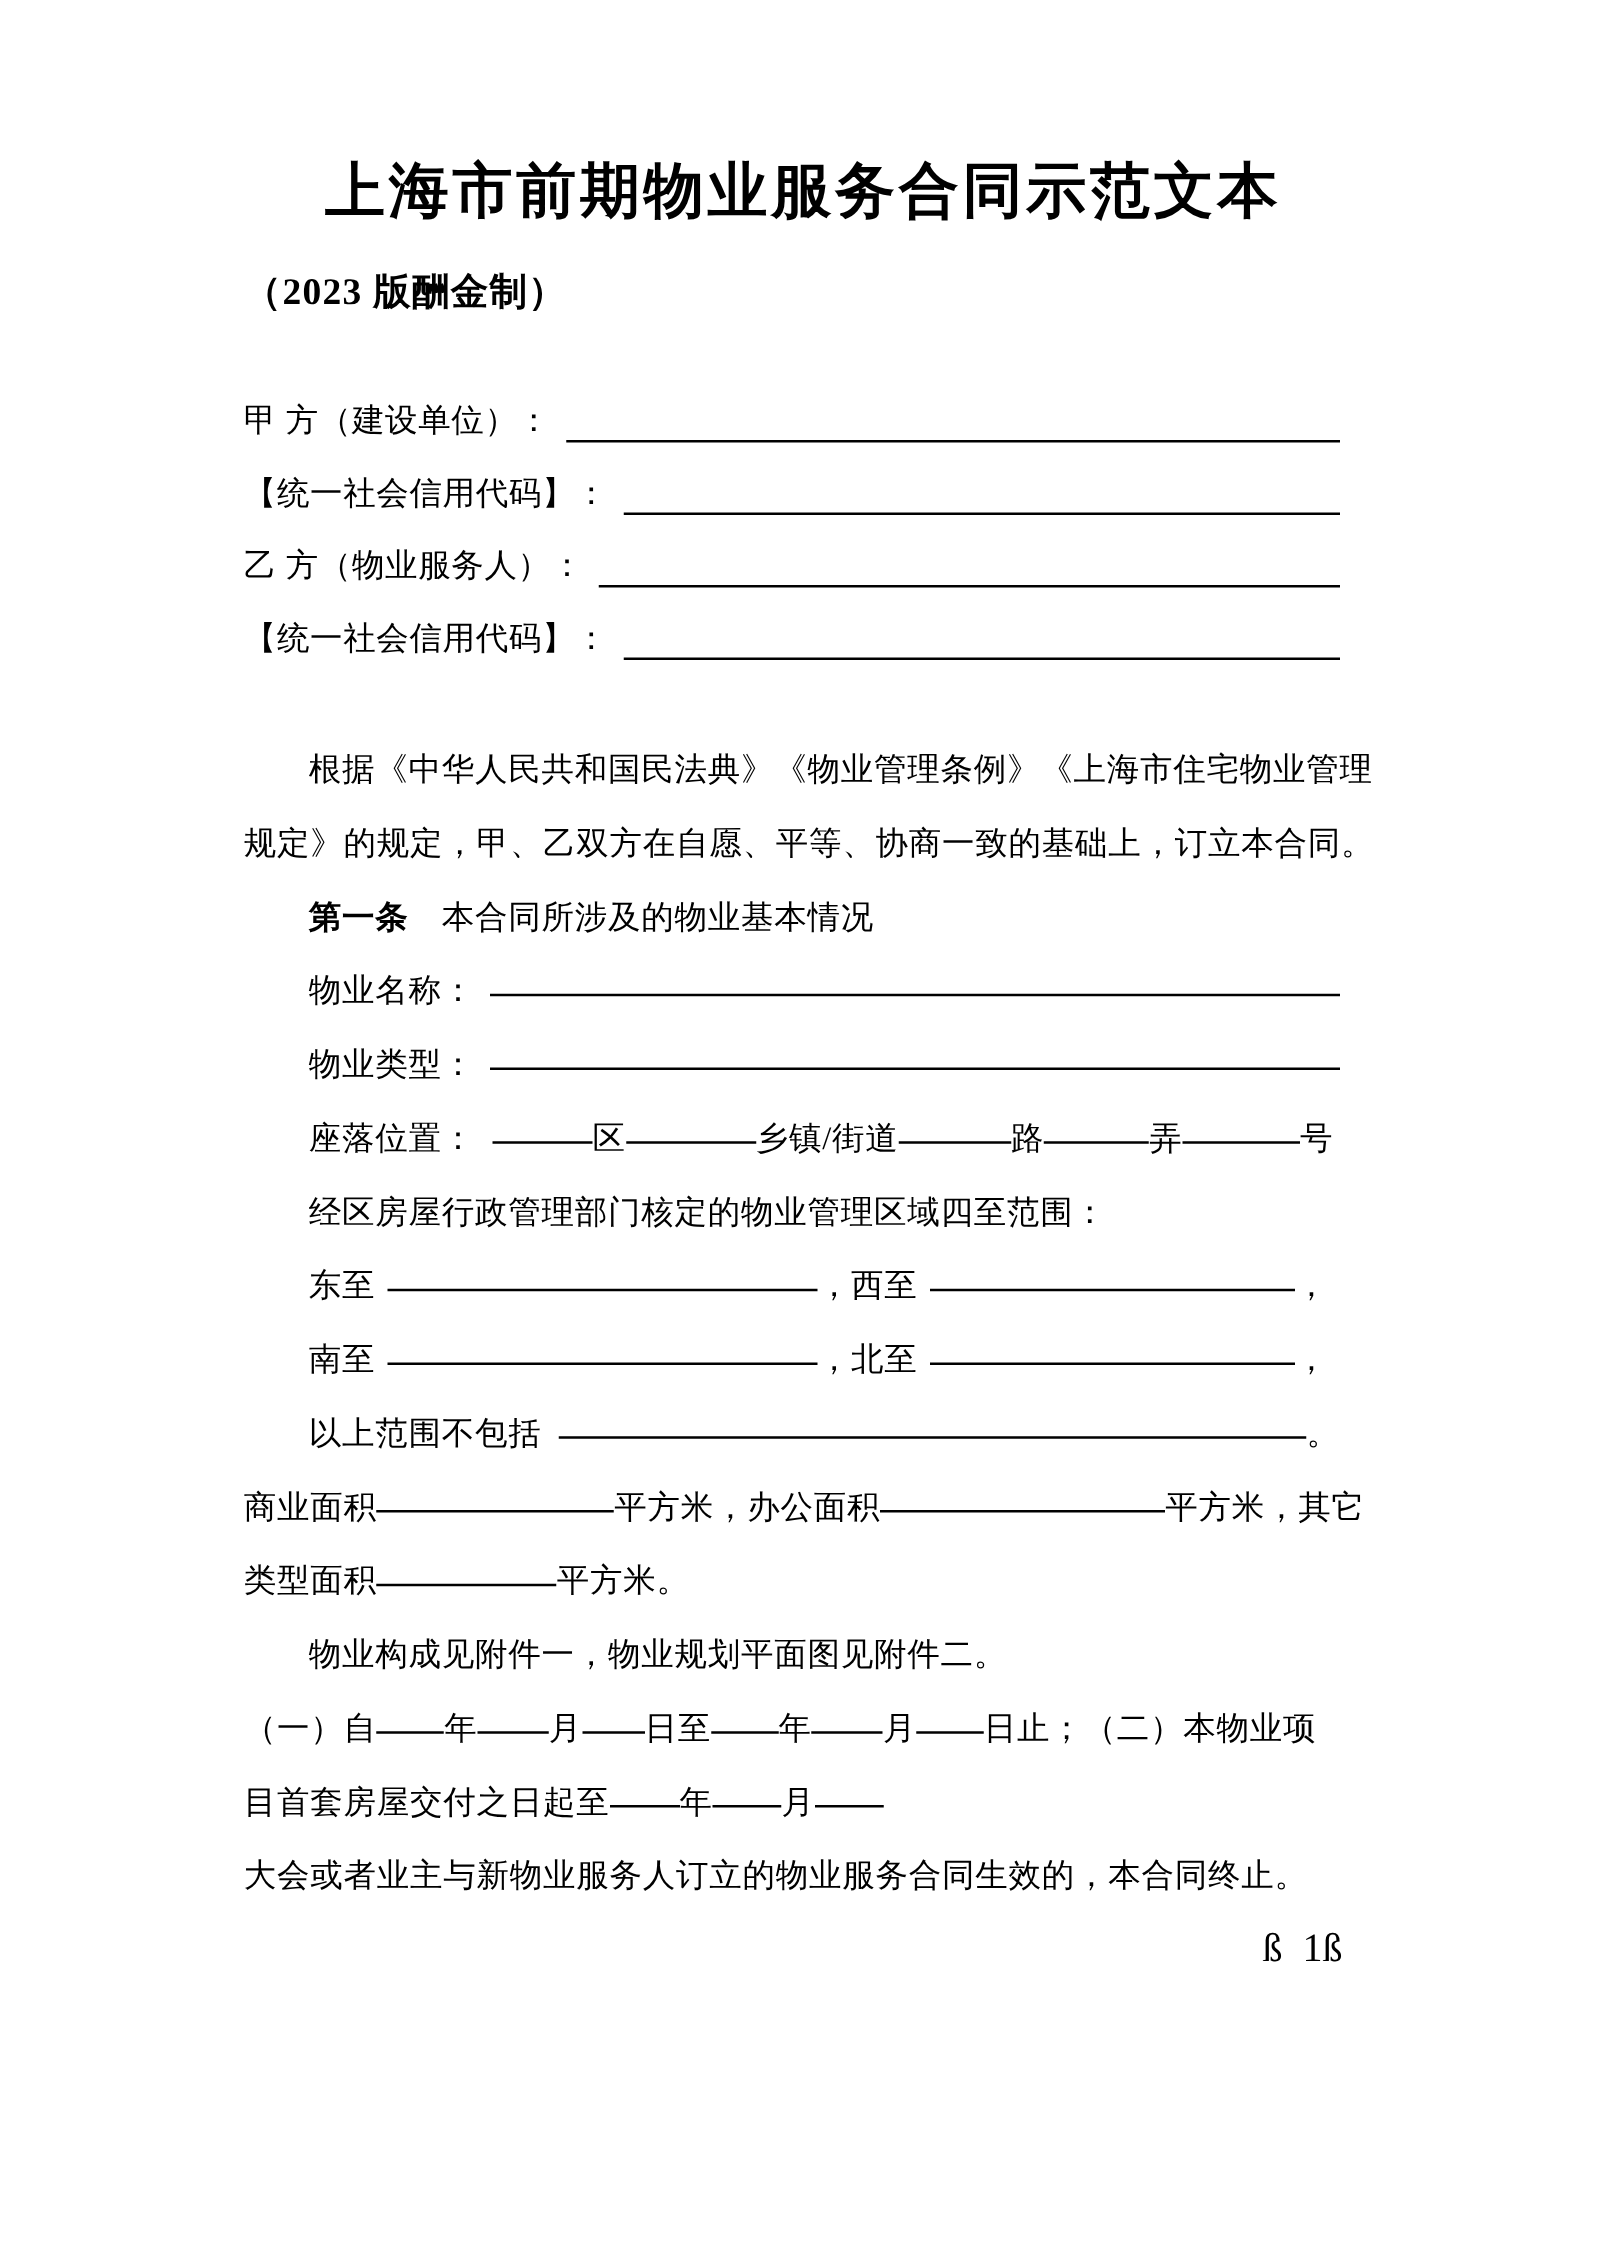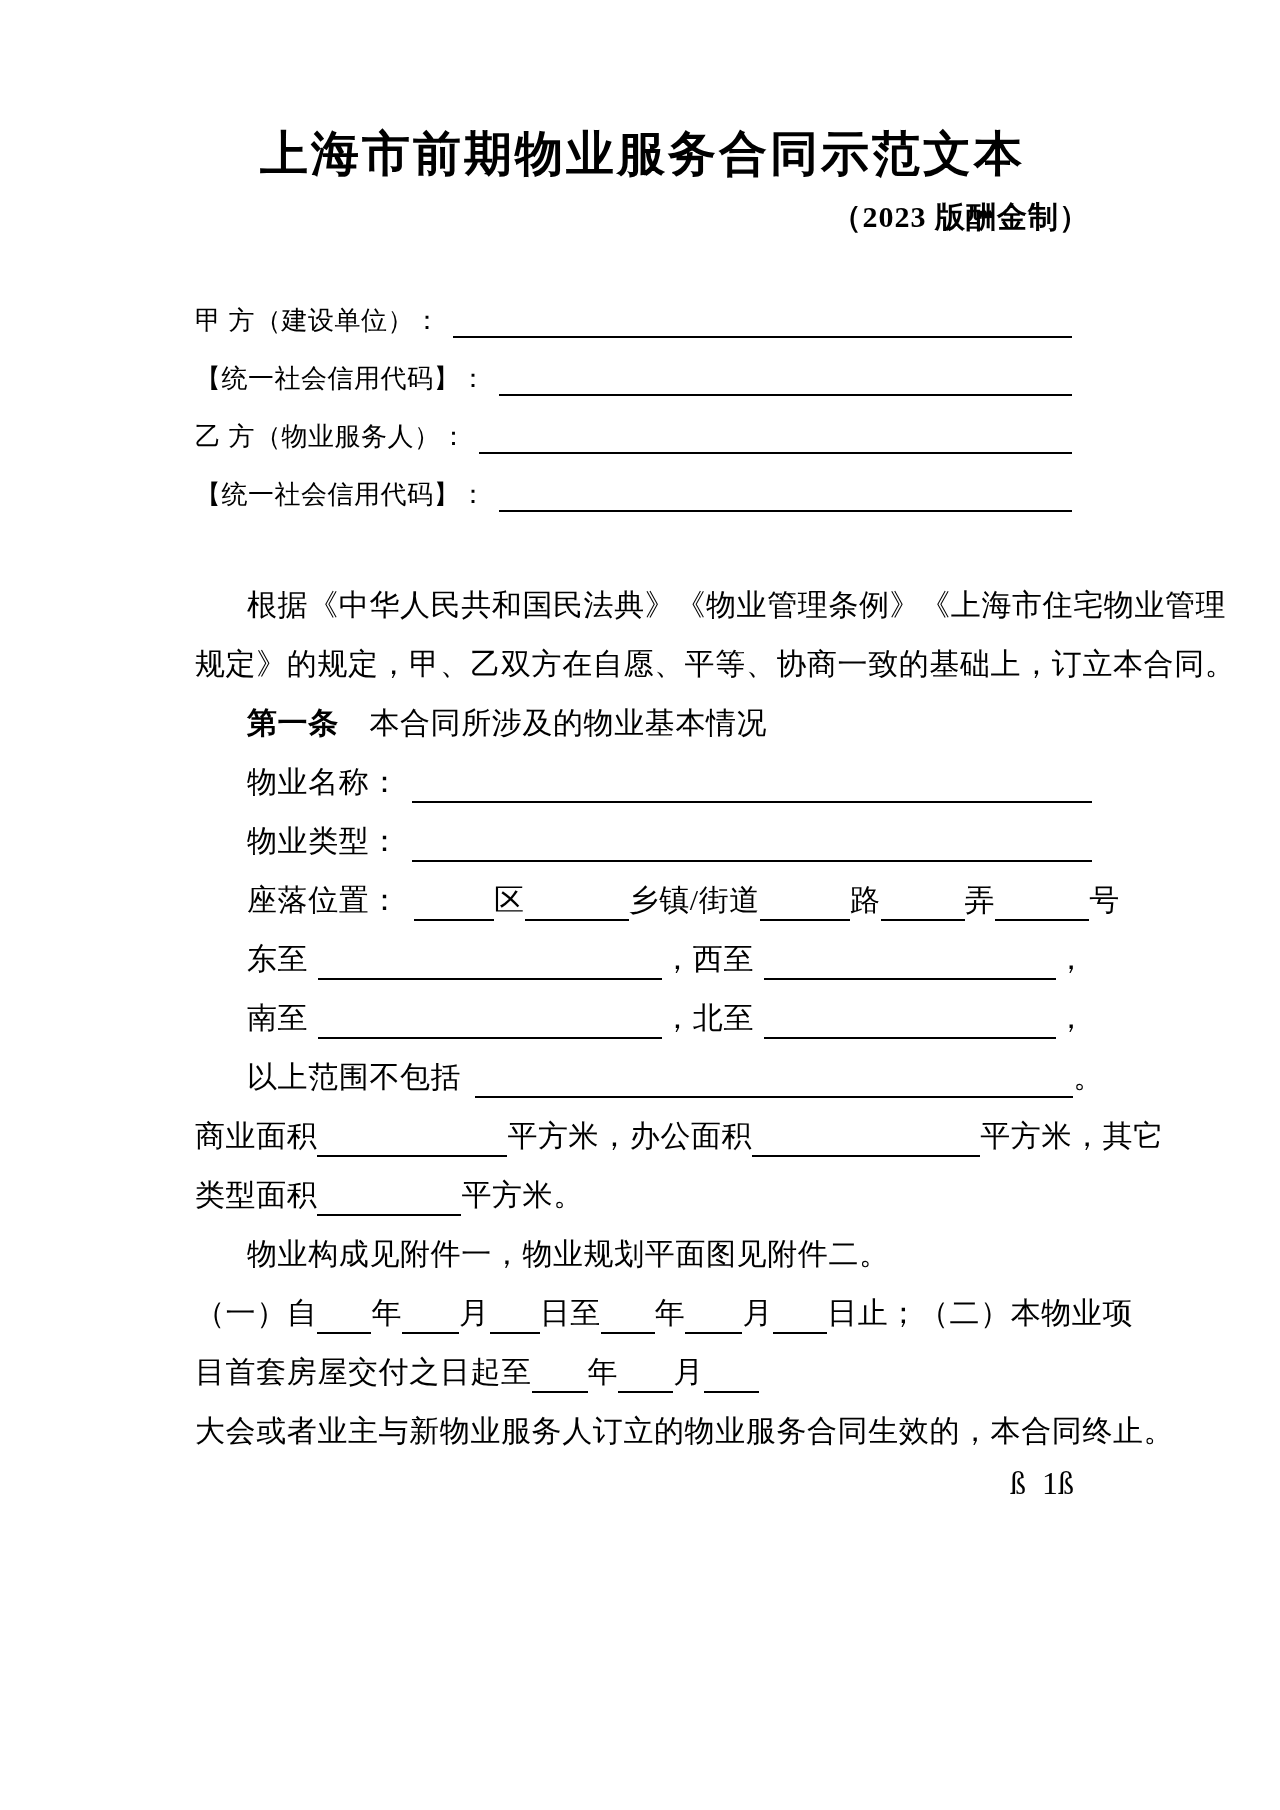--- a/index.html
+++ b/index.html
@@ -17,22 +17,22 @@
   .doc-title {
     margin-top:126px;
     text-align:center;
     font-size:48px;
     font-weight:bold;
     letter-spacing:3px;
     line-height:1.15;
     white-space:nowrap;
   }
   .doc-subtitle {
-    margin-top:16px;
-    text-align:right;
+    margin-top:32px;
+    text-align:left;
     font-size:30px;
     font-weight:bold;
     letter-spacing:1px;
     white-space:pre;
   }
   .form-section { margin-top:42px; }
   .form-line {
     display:flex;
     align-items:flex-end;
     height:58px;
@@ -43,23 +43,23 @@
   .form-line .fill {
     flex:1;
     height:8px;
     border-bottom:2px solid #000;
     margin-left:12px;
     margin-right:18px;
   }
   .body-section { margin-top:60px; }
   .doc-line {
     display:flex;
-    align-items:flex-end;
+    align-items:center;
     height:59px;
-    font-size:30px;
+    font-size:26px;
     letter-spacing:0.6px;
     white-space:pre;
     box-sizing:border-box;
     padding-bottom:5px;
   }
   .doc-line.indent { padding-left:52px; }
   .doc-line .seg { white-space:pre; }
   .doc-line .seg.bold { font-weight:bold; }
   .doc-line .blank {
     height:8px;
@@ -100,20 +100,21 @@
       </div>
     </div>
 
   <div class="body-section">
       <div class="doc-line indent"><span class="seg">根据《中华人民共和国民法典》《物业管理条例》《上海市住宅物业管理</span></div>
       <div class="doc-line"><span class="seg">规定》的规定，甲、乙双方在自愿、平等、协商一致的基础上，订立本合同。</span></div>
       <div class="doc-line indent"><span class="seg bold">第一条</span><span class="seg">　本合同所涉及的物业基本情况</span></div>
       <div class="doc-line indent"><span class="seg">物业名称：</span><span class="blank" style="width: 680px; margin-left: 12px;"></span></div>
       <div class="doc-line indent"><span class="seg">物业类型：</span><span class="blank" style="width: 680px; margin-left: 12px;"></span></div>
       <div class="doc-line indent"><span class="seg">座落位置：</span><span class="blank" style="width: 80px; margin-left: 14px;"></span><span class="seg">区</span><span class="blank" style="width: 104px;"></span><span class="seg">乡镇/街道</span><span class="blank" style="width: 90px;"></span><span class="seg">路</span><span class="blank" style="width: 84px;"></span><span class="seg">弄</span><span class="blank" style="width: 94px;"></span><span class="seg">号</span></div>
+      <div class="doc-line indent"><span class="seg">经区房屋行政管理部门核定的物业管理区域四至范围：</span></div>
       <div class="doc-line indent"><span class="seg">东至</span><span class="blank" style="width: 344px; margin-left: 10px;"></span><span class="seg">，西至</span><span class="blank" style="width: 292px; margin-left: 10px;"></span><span class="seg">，</span></div>
       <div class="doc-line indent"><span class="seg">南至</span><span class="blank" style="width: 344px; margin-left: 10px;"></span><span class="seg">，北至</span><span class="blank" style="width: 292px; margin-left: 10px;"></span><span class="seg">，</span></div>
       <div class="doc-line indent"><span class="seg">以上范围不包括</span><span class="blank" style="width: 598px; margin-left: 14px;"></span><span class="seg">。</span></div>
       <div class="doc-line"><span class="seg">商业面积</span><span class="blank" style="width: 190px;"></span><span class="seg">平方米，办公面积</span><span class="blank" style="width: 228px;"></span><span class="seg">平方米，其它</span></div>
       <div class="doc-line"><span class="seg">类型面积</span><span class="blank" style="width: 144px;"></span><span class="seg">平方米。</span></div>
       <div class="doc-line indent"><span class="seg">物业构成见附件一，物业规划平面图见附件二。</span></div>
       <div class="doc-line"><span class="seg">（一）自</span><span class="blank" style="width: 54px;"></span><span class="seg">年</span><span class="blank" style="width: 57px;"></span><span class="seg">月</span><span class="blank" style="width: 50px;"></span><span class="seg">日至</span><span class="blank" style="width: 54px;"></span><span class="seg">年</span><span class="blank" style="width: 57px;"></span><span class="seg">月</span><span class="blank" style="width: 54px;"></span><span class="seg">日止；（二）本物业项</span></div>
       <div class="doc-line"><span class="seg">目首套房屋交付之日起至</span><span class="blank" style="width: 56px;"></span><span class="seg">年</span><span class="blank" style="width: 55px;"></span><span class="seg">月</span><span class="blank" style="width: 55px;"></span></div>
       <div class="doc-line"><span class="seg">大会或者业主与新物业服务人订立的物业服务合同生效的，本合同终止。</span></div>
     </div>

